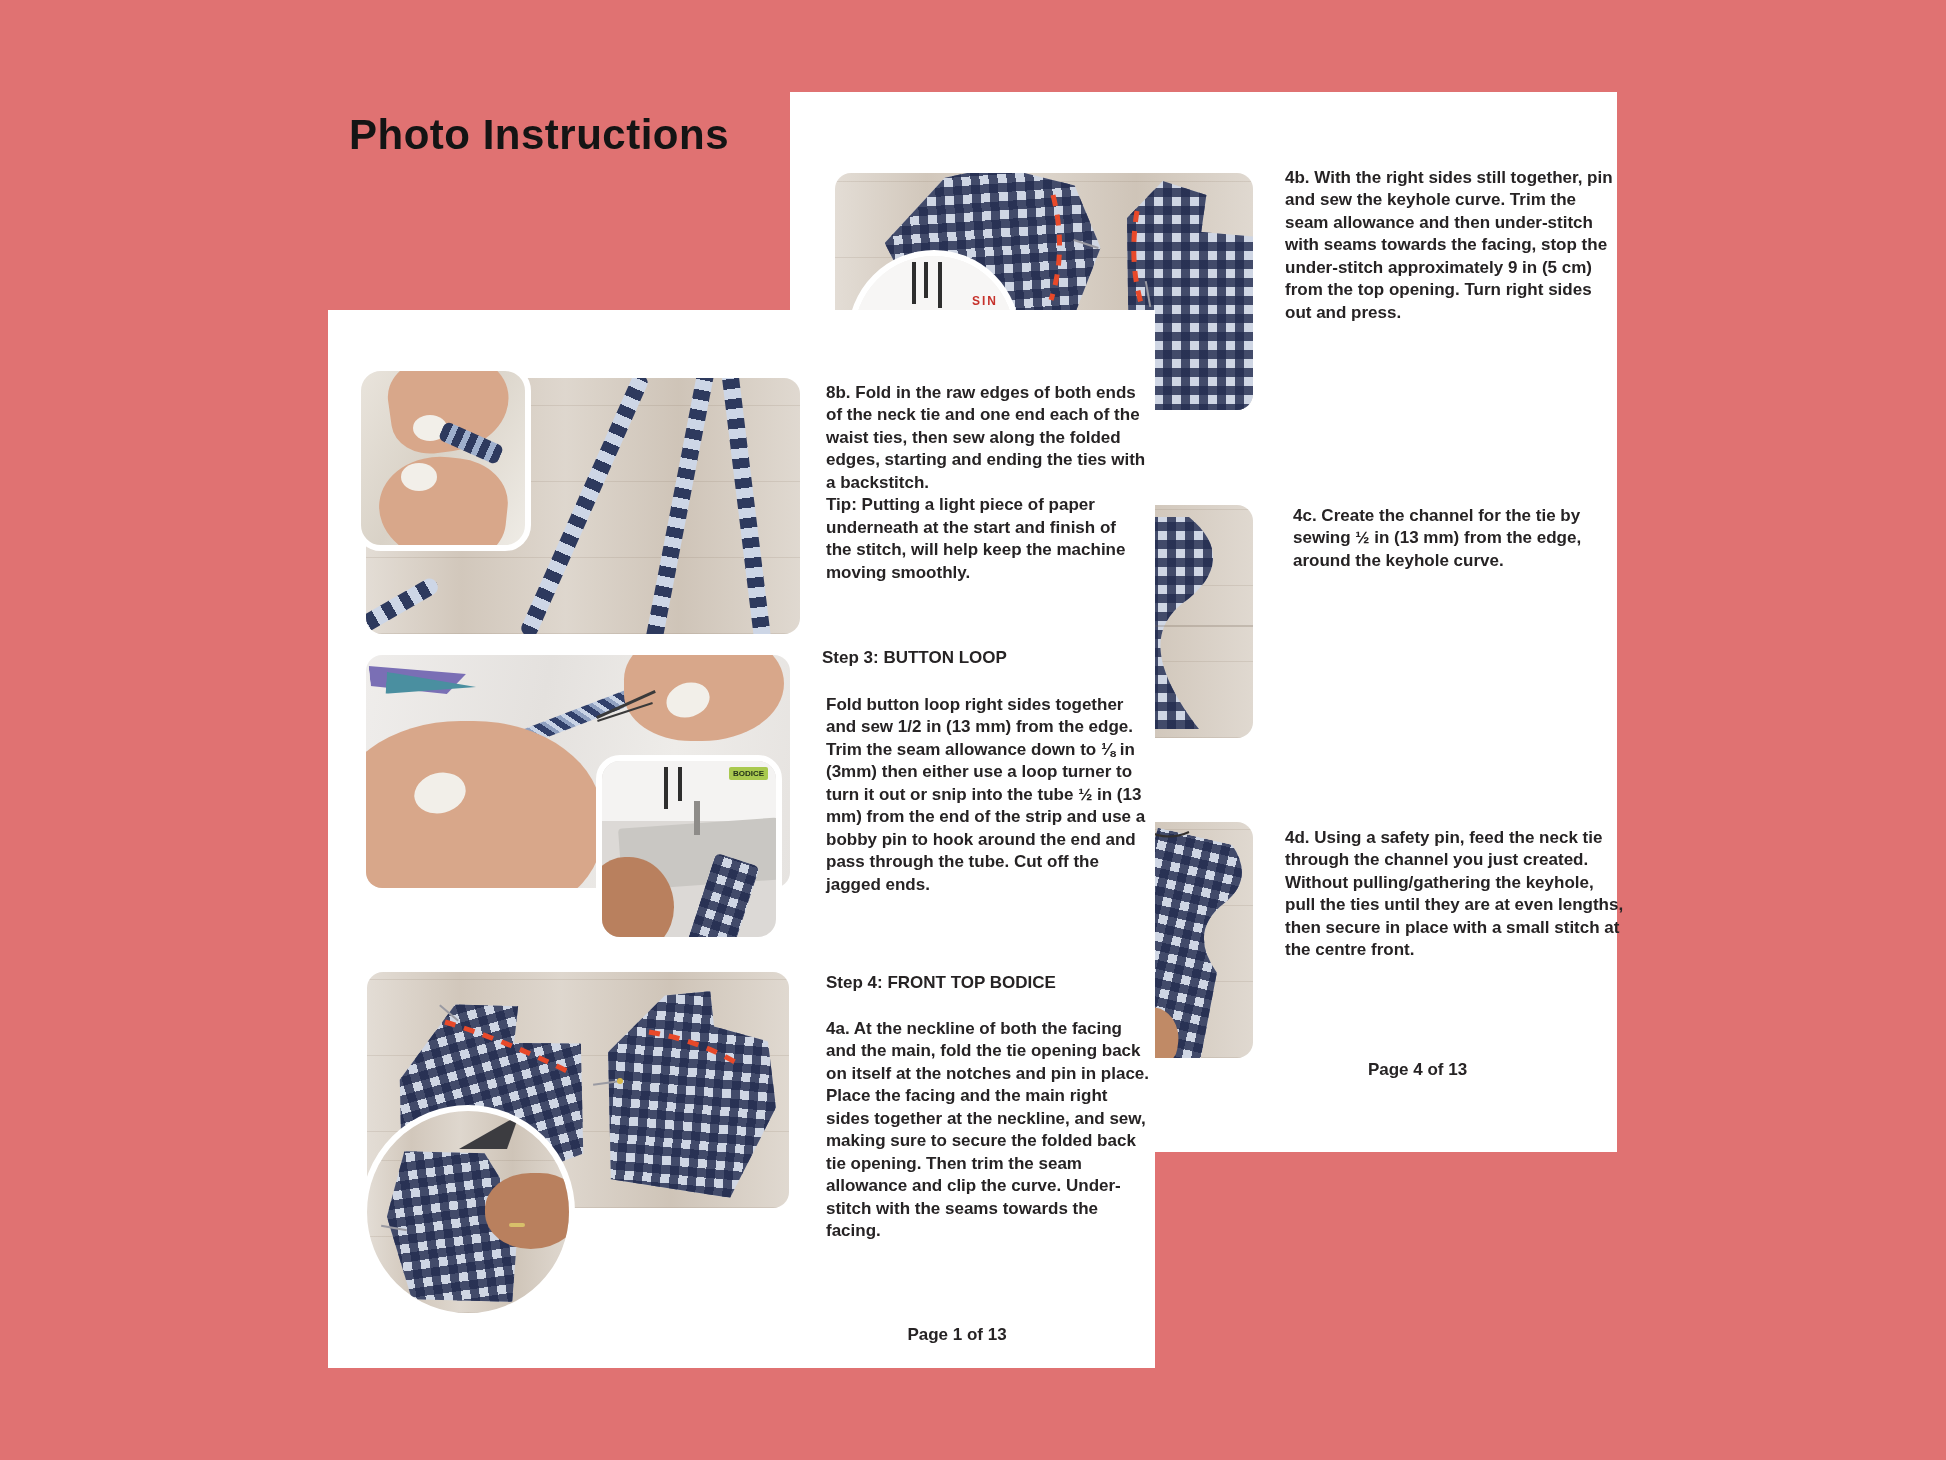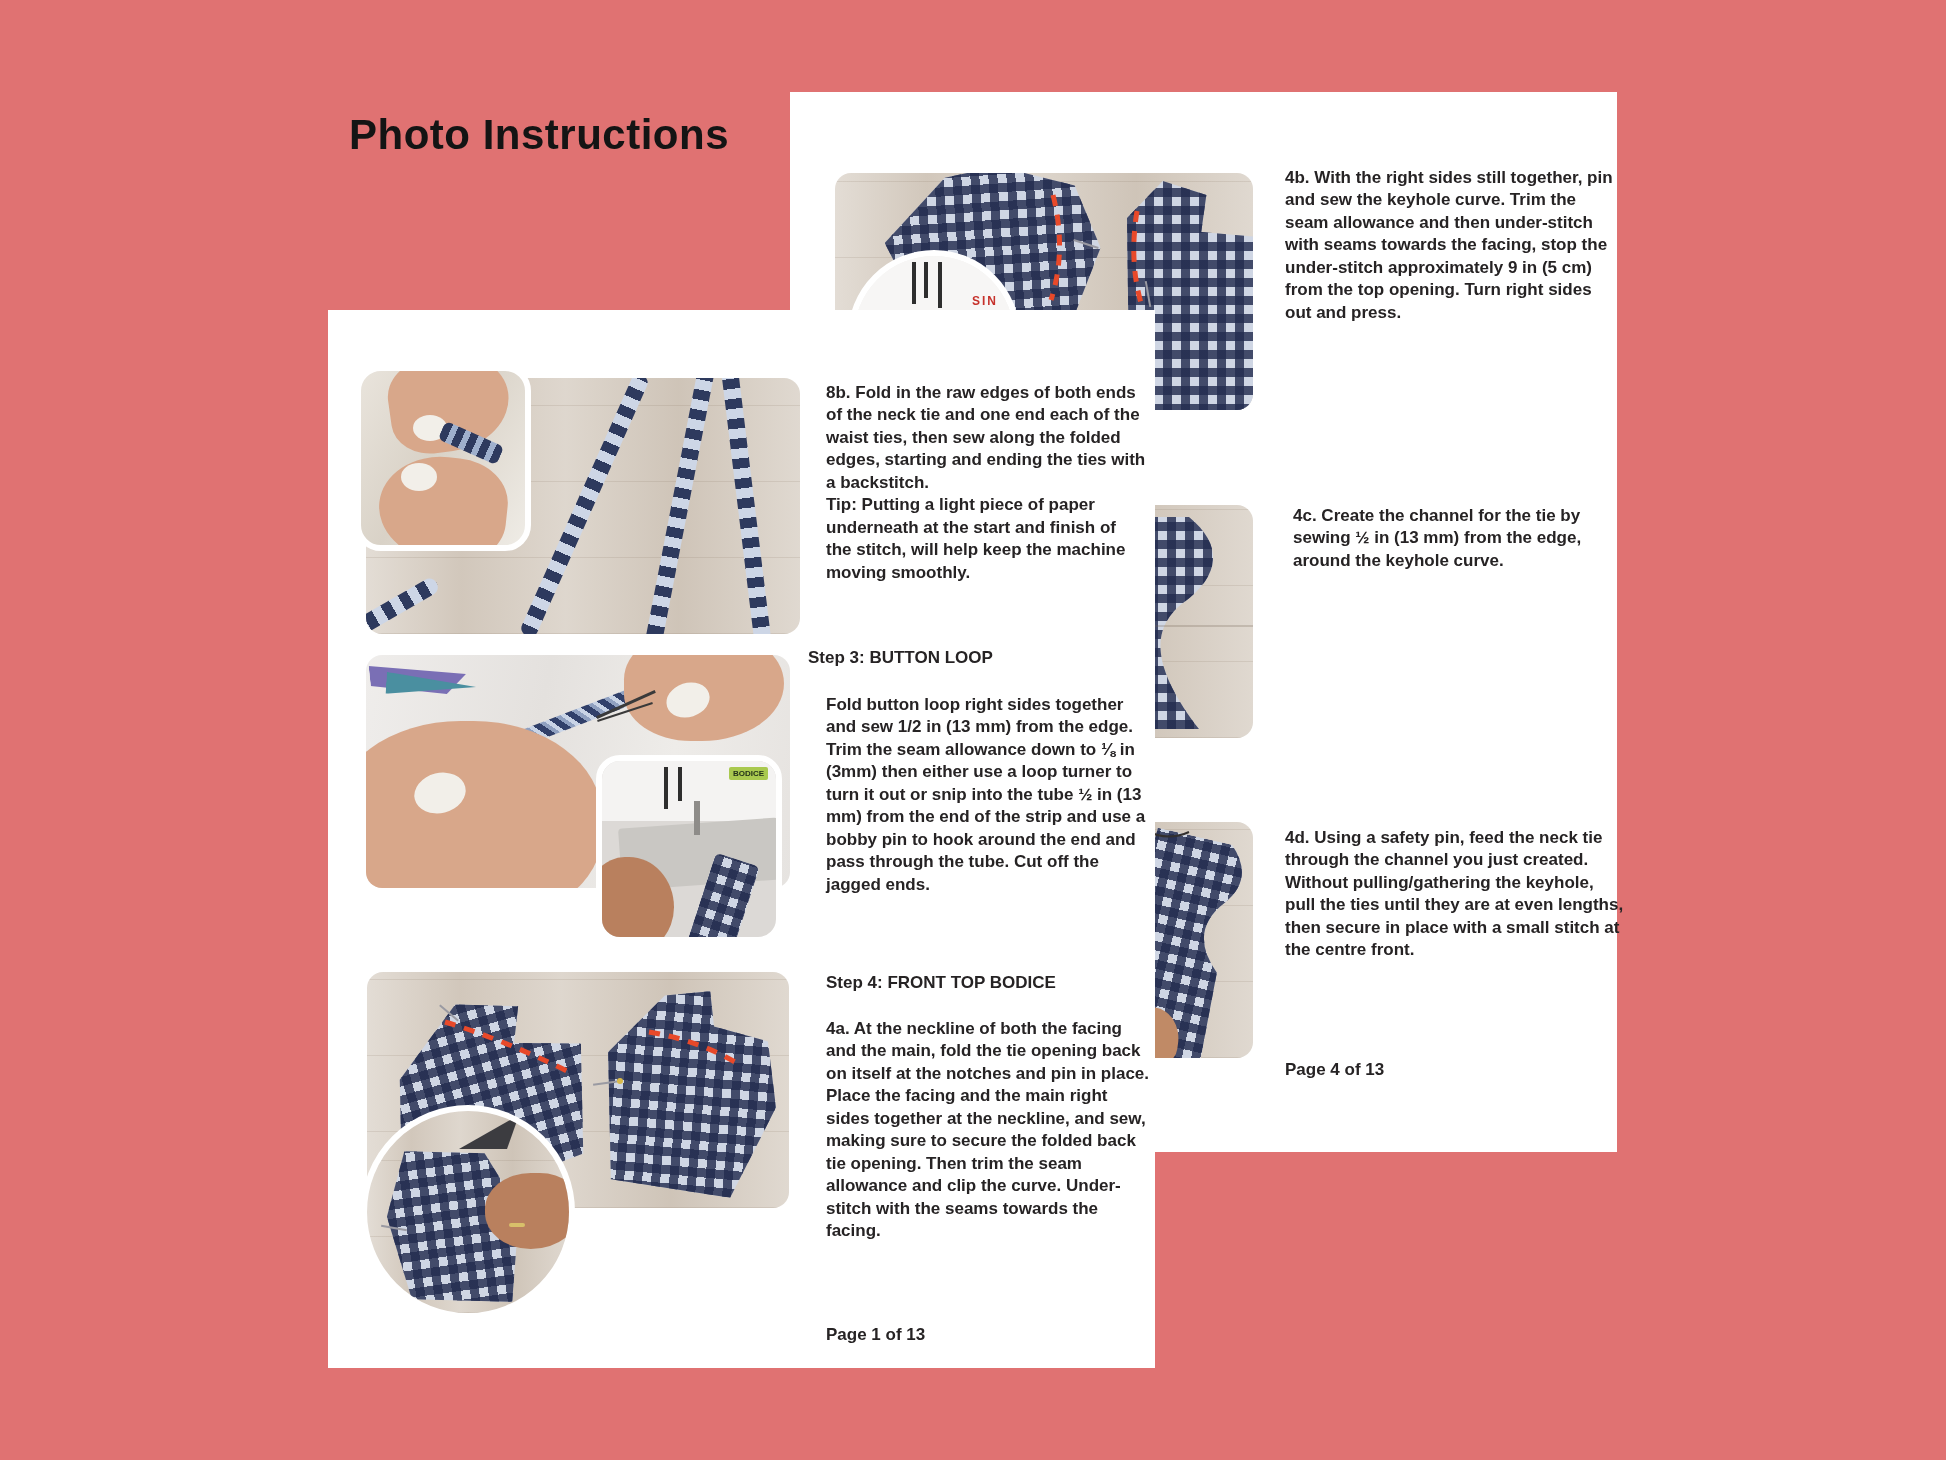--- a/index.html
+++ b/index.html
@@ -10,21 +10,21 @@
          letter-spacing:.5px;color:#141414;margin:16px;}
 
   .sheet{position:absolute;background:#ffffff;}
   .sheet-back{left:790px;top:92px;width:827px;height:1060px;z-index:1;}
   .sheet-front{left:328px;top:310px;width:827px;height:1058px;z-index:2;}
 
   .body-txt{position:absolute;font-size:17px;font-weight:700;line-height:1.32;
             color:#262324;z-index:5;}
   .body-txt p{margin:0;}
   .heading{position:absolute;font-size:17px;font-weight:700;color:#262324;z-index:5;margin:0;}
-  .pagenum{position:absolute;font-size:17px;font-weight:700;color:#262324;text-align:left;z-index:5;}
+  .pagenum{position:absolute;font-size:17px;font-weight:700;color:#262324;text-align:center;z-index:5;}
 
   
   .photo{position:absolute;border-radius:16px;overflow:hidden;z-index:2;}
   .wood{background-color:#d7cec3;
         background-image:
           repeating-linear-gradient(0deg, rgba(120,100,80,.14) 0 1px, transparent 1px 76px),
           linear-gradient(90deg, rgba(255,255,255,.30) 0%, rgba(190,175,160,.22) 22%,
             rgba(255,255,255,.18) 46%, rgba(183,168,152,.26) 72%, rgba(255,255,255,.22) 100%);}
   .whitebg{background:linear-gradient(100deg,#efedeb 0%,#e4e1de 40%,#eeece9 70%,#e6e3e0 100%);}
   .gingham{background-color:#cfd6e4;
@@ -58,21 +58,21 @@
   
   .p3-photo1{left:38px;top:68px;width:434px;height:256px;}
   .p3-inset1{left:27px;top:55px;width:176px;height:186px;border-radius:26px;
              background:linear-gradient(120deg,#e9e4dc 0%,#d9d2c7 45%,#efece6 100%);}
   .p3-photo2{left:38px;top:345px;width:424px;height:233px;}
   .p3-inset2{left:268px;top:445px;width:186px;height:188px;border-radius:24px;
              background:#dcd9d6;}
   .p3-photo3{left:39px;top:662px;width:422px;height:236px;}
   .p3-inset3{left:33px;top:795px;width:214px;height:214px;border-radius:50%;}
   .t2b{left:498px;top:72px;width:320px;}
-  .h3x{left:480px;top:338px;}
+  .h3x{left:494px;top:338px;}
   .t3x{left:498px;top:384px;width:324px;}
   .h4x{left:498px;top:663px;}
   .t4a{left:498px;top:708px;width:324px;}
   .p3num{left:498px;top:1015px;width:262px;}
 
   .machine-slot{position:absolute;width:4px;height:42px;background:#2e2e2e;top:6px;}
   .start-chip{position:absolute;background:#a9c94f;color:#23321a;font-size:8px;
               font-weight:700;padding:2px 4px;border-radius:2px;}
 </style>
 </head>

